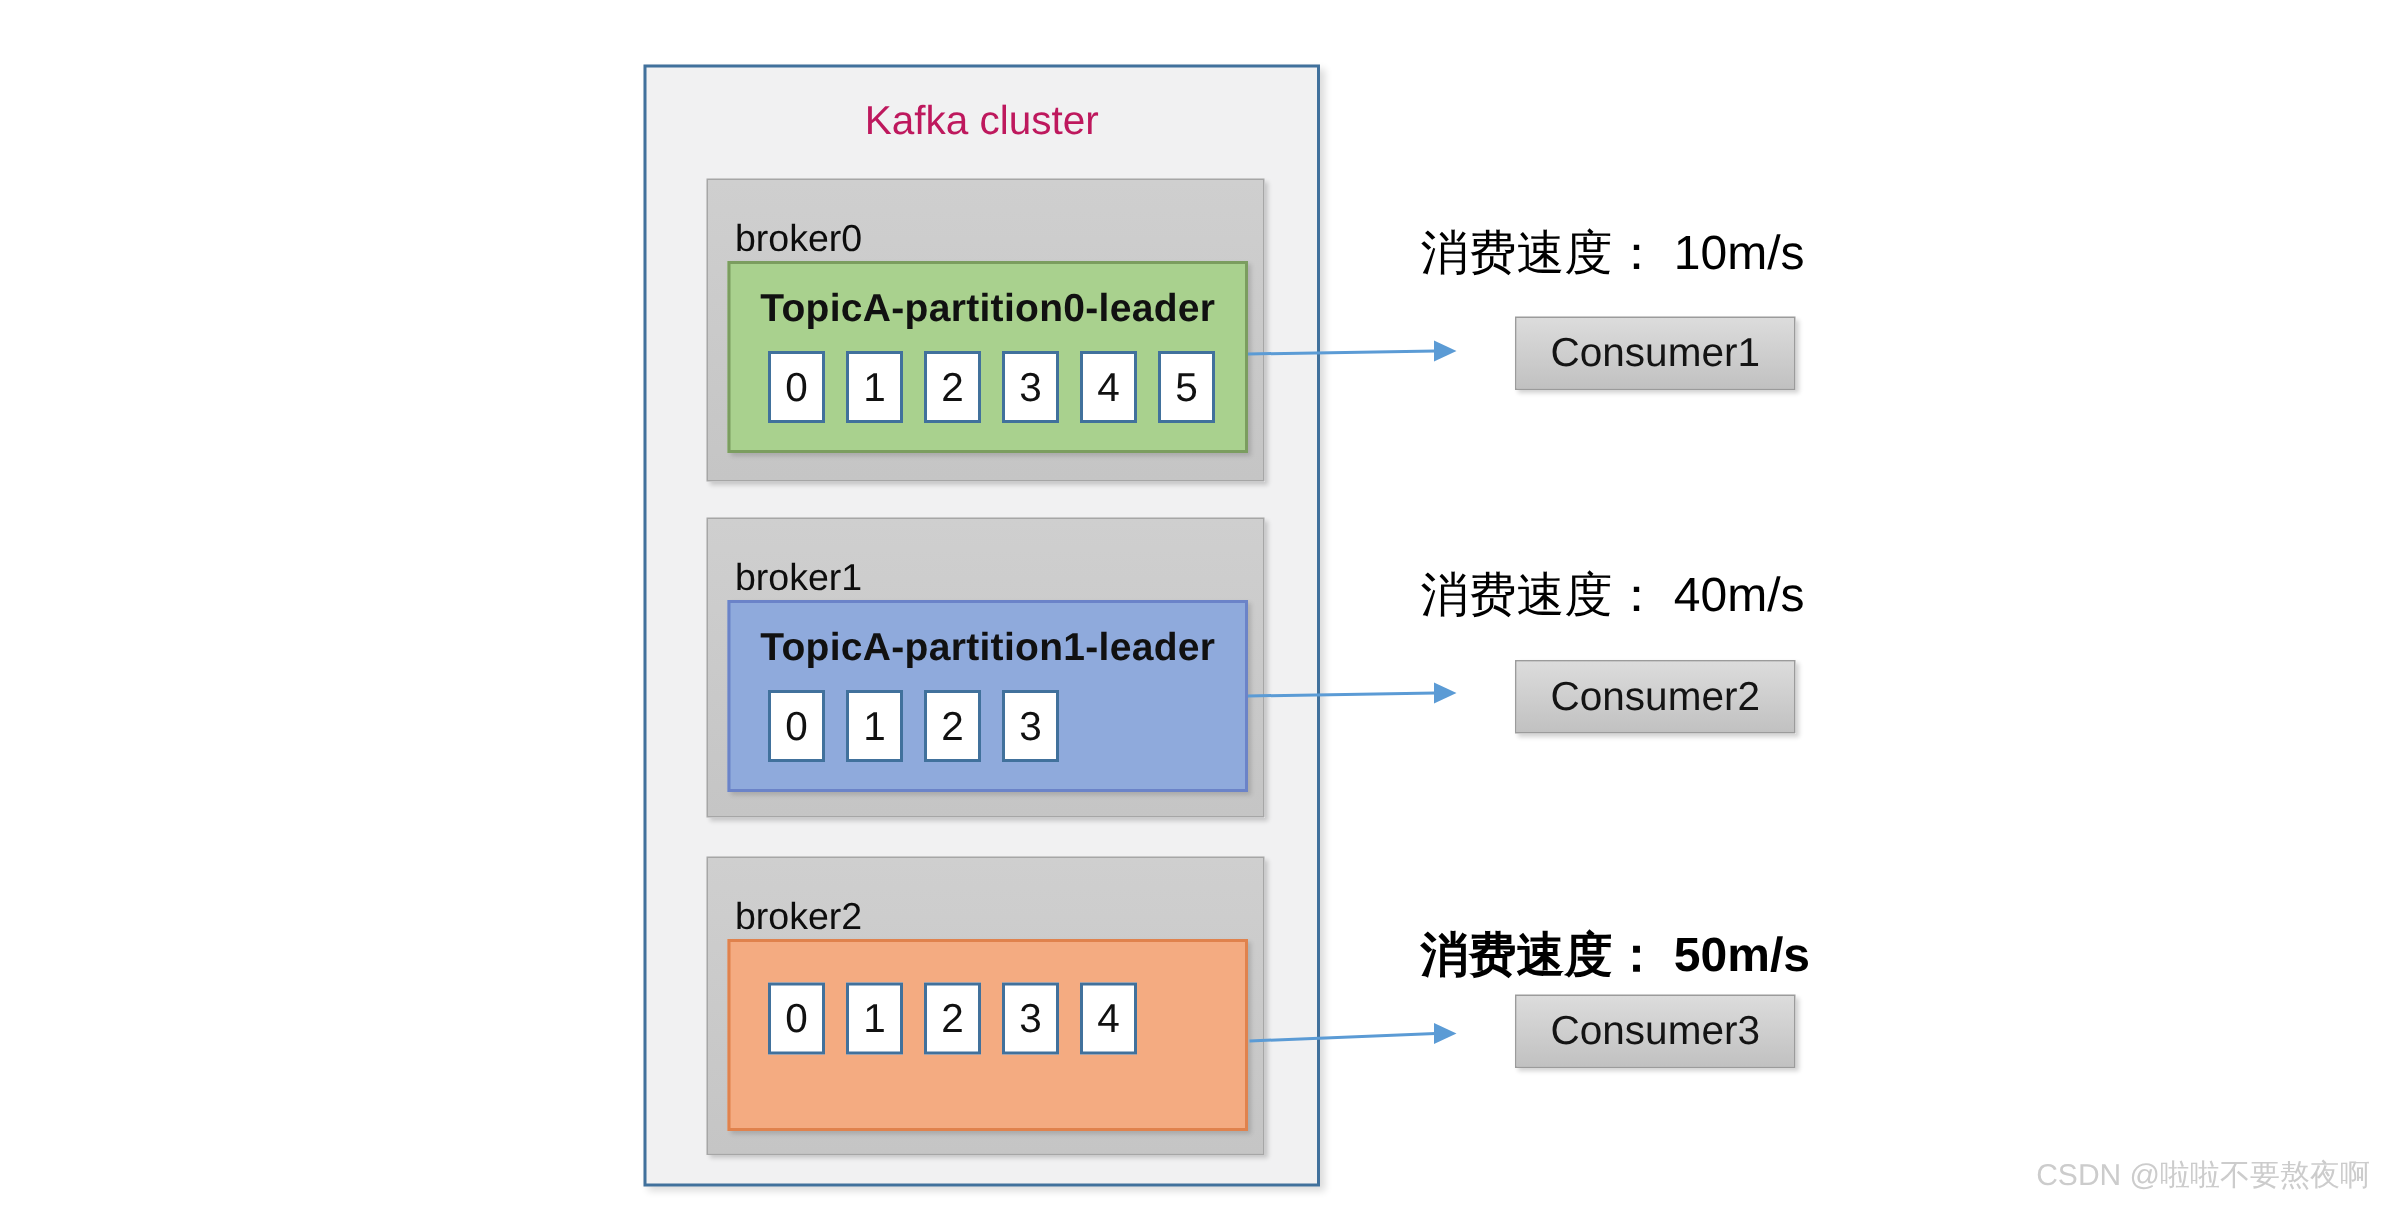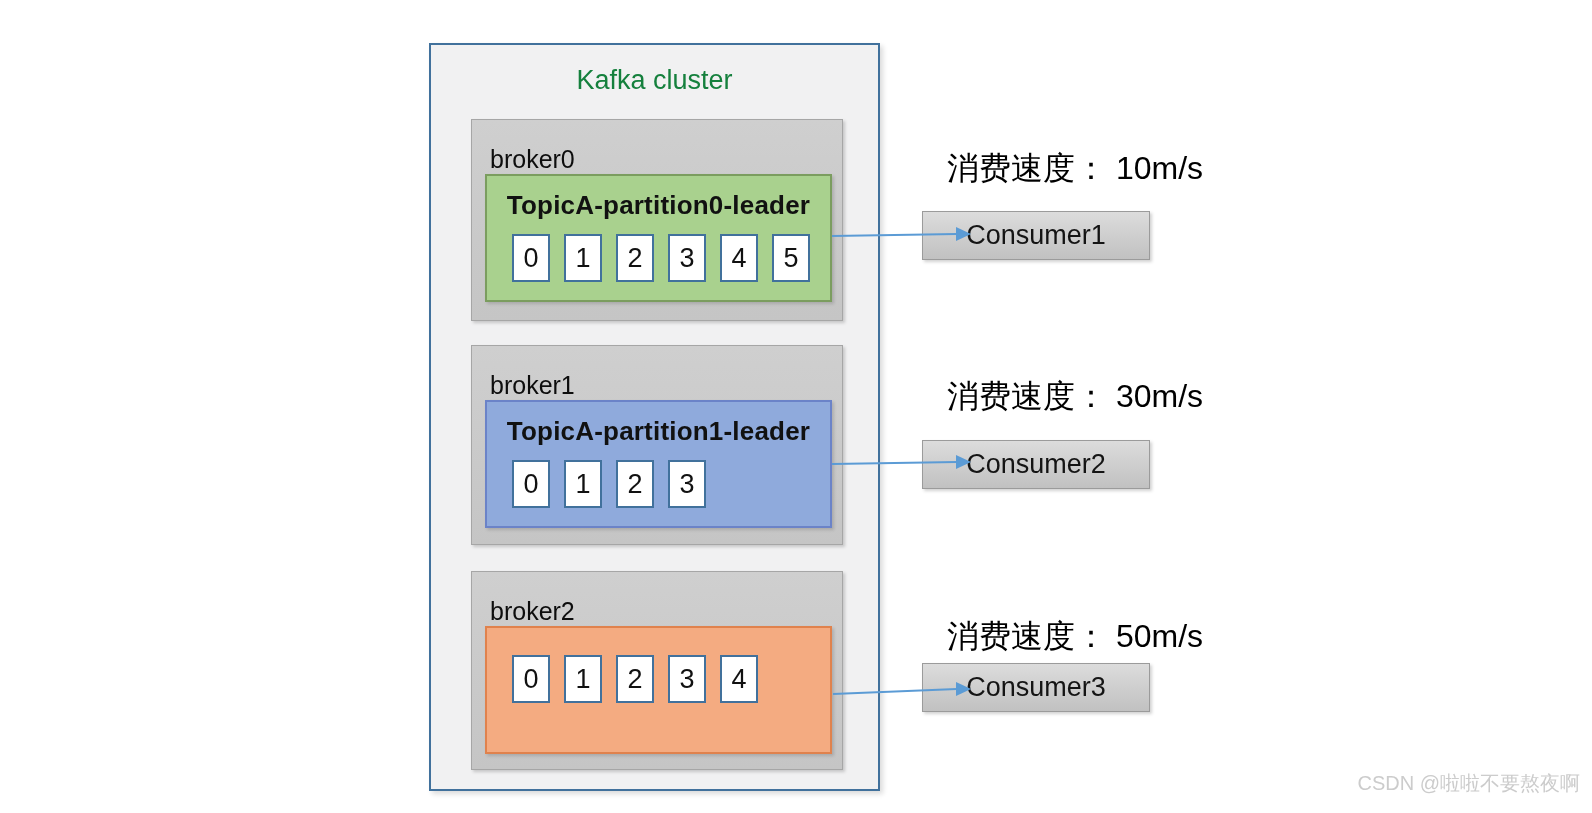--- a/index.html
+++ b/index.html
@@ -6,21 +6,21 @@
   .canvas {
     position:relative; width:1592px; height:813px; background:#ffffff;
     font-family:"Liberation Sans", sans-serif; overflow:hidden;
   }
   .cluster {
     position:absolute; left:429px; top:43px; width:451px; height:748px;
     background:#f1f1f2; border:2px solid #41719c; box-sizing:border-box;
     box-shadow:3px 3px 5px rgba(0,0,0,0.14);
   }
   .cluster-title {
-    text-align:center; margin-top:20px; font-size:27px; color:#15803d;
+    text-align:center; margin-top:20px; font-size:27px; color:#be185d;
   }
   .broker {
     position:absolute; left:40px; width:372px;
     background:linear-gradient(#cfcfcf,#c5c5c5);
     border:1px solid #a6a6a6; box-sizing:border-box;
     box-shadow:2px 2px 3px rgba(0,0,0,0.18);
   }
   .broker-0 { top:74px;  height:202px; }
   .broker-1 { top:300px; height:200px; }
   .broker-2 { top:526px; height:199px; }
@@ -40,23 +40,23 @@
   .cell {
     width:38px; height:48px; background:#ffffff; border:2px solid #41719c;
     box-sizing:border-box; display:flex; align-items:center; justify-content:center;
     font-size:27px; color:#111111;
   }
   .speed {
     position:absolute; left:947px; font-size:32px; color:#000000; white-space:nowrap;
   }
   .speed-0 { top:147px; }
   .speed-1 { top:375px; }
-  .speed-2 { top:615px; }
+  .speed-2 { top:615px;font-weight:bold; }
   .consumer {
-    position:absolute; left:922px; width:228px; height:49px;
+    position:absolute; left:1010px; width:187px; height:49px;
     background:linear-gradient(#dcdcdc,#c1c1c1); border:1px solid #9b9b9b;
     box-sizing:border-box; display:flex; align-items:center; justify-content:center;
     font-size:27px; color:#141414; box-shadow:2px 2px 3px rgba(0,0,0,0.18);
   }
   .consumer-0 { top:211px; }
   .consumer-1 { top:440px; }
   .consumer-2 { top:663px; }
   .arrows { position:absolute; left:0; top:0; width:1592px; height:813px; pointer-events:none; }
   .watermark {
     position:absolute; right:12px; top:770px; font-size:20px; color:#cccccc; white-space:nowrap;
@@ -108,21 +108,21 @@
           <div class="cell">3</div>
           <div class="cell">4</div>
         </div>
       </div>
     </div>
   </div>
 
   <div class="speed speed-0">消费速度： 10m/s</div>
   <div class="consumer consumer-0">Consumer1</div>
 
-  <div class="speed speed-1">消费速度： 30m/s</div>
+  <div class="speed speed-1">消费速度： 40m/s</div>
   <div class="consumer consumer-1">Consumer2</div>
 
   <div class="speed speed-2">消费速度： 50m/s</div>
   <div class="consumer consumer-2">Consumer3</div>
 
   <svg class="arrows" viewBox="0 0 1592 813" xmlns="http://www.w3.org/2000/svg">
     <g>
       <line x1="832" y1="236" x2="957" y2="234" stroke-width="2" style="stroke: rgb(91, 155, 213);"></line>
       <polygon points="956,227 971,234 956,241" style="fill: rgb(91, 155, 213);"></polygon>
     </g>

